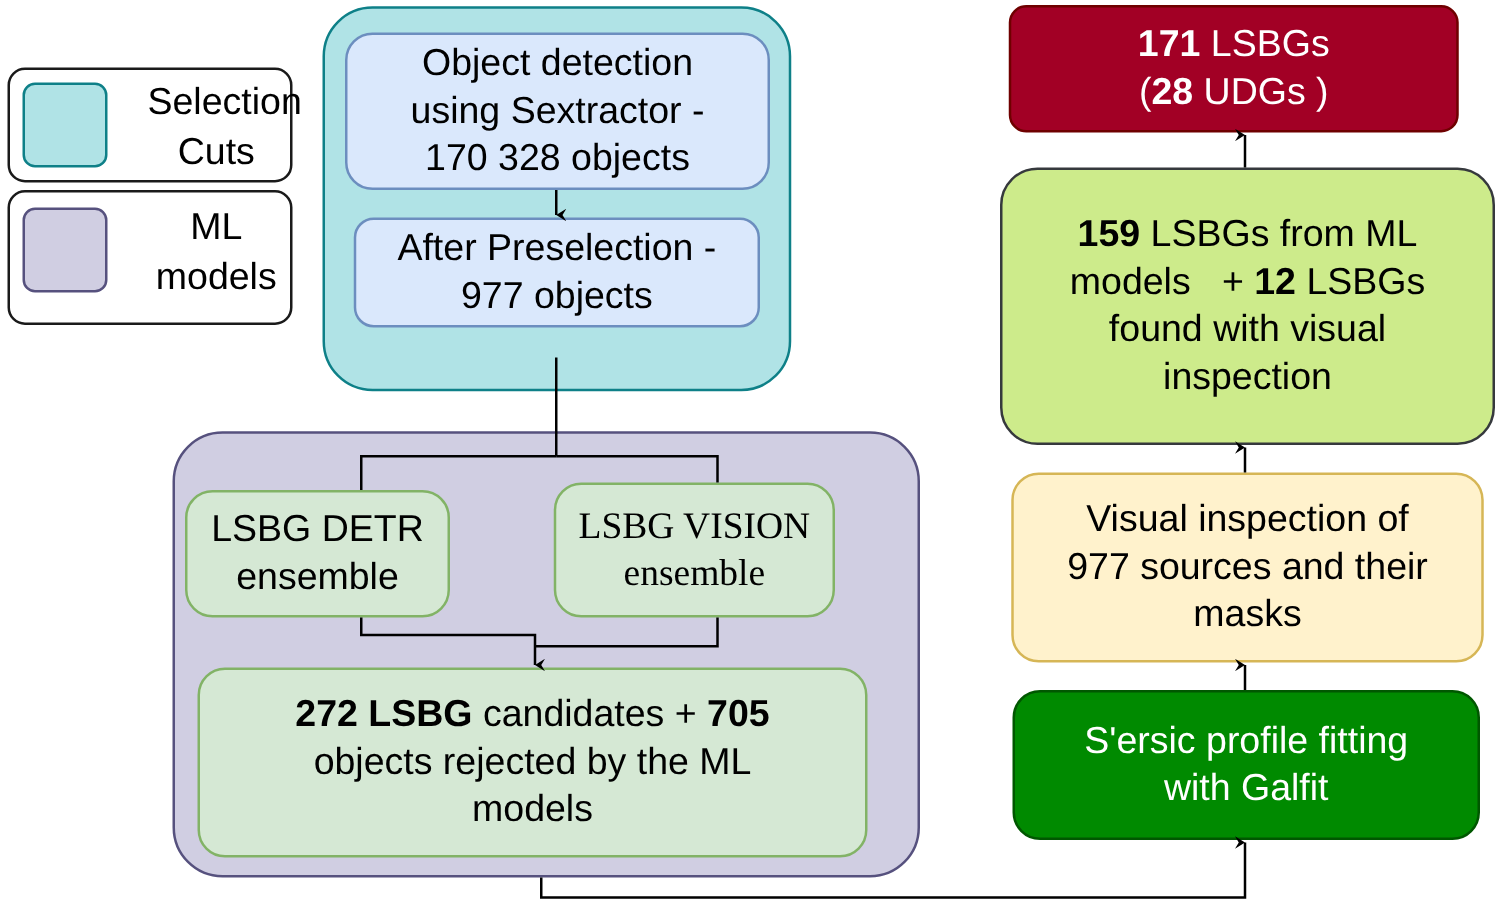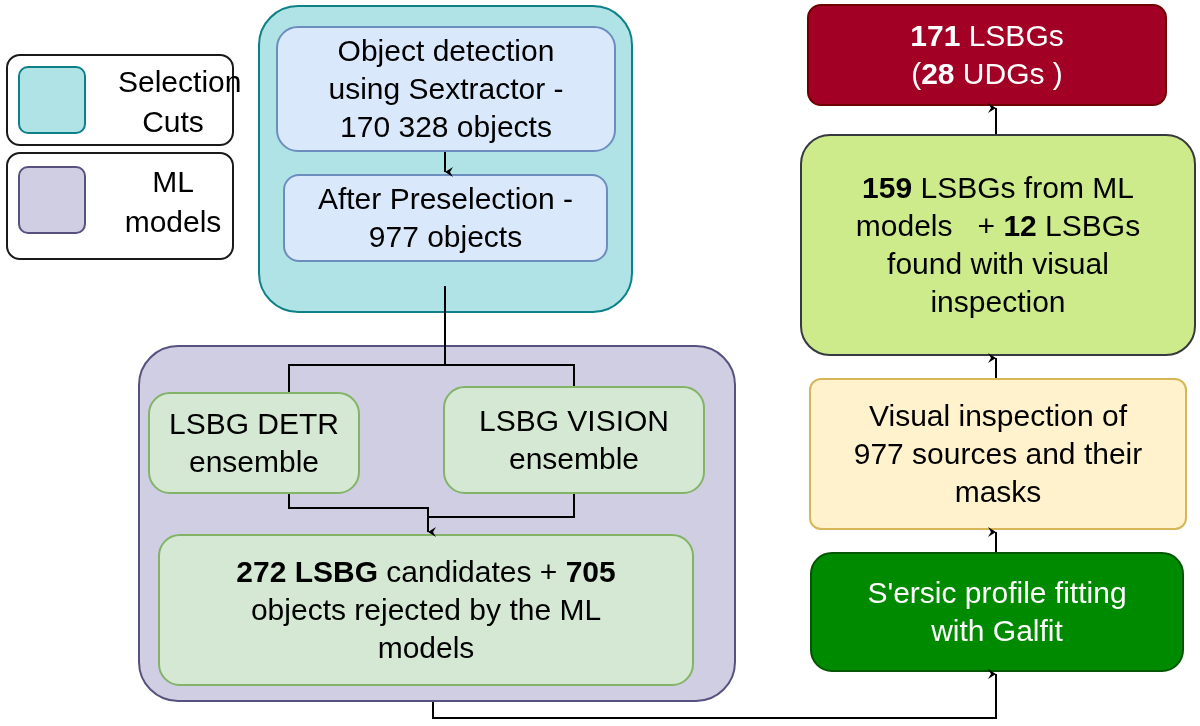--- a/index.html
+++ b/index.html
@@ -15,21 +15,21 @@
   .swatch { position:absolute; left:10px; width:68px; height:68px; border-radius:10px; box-sizing:border-box; }
   .legend .lbl { position:absolute; left:78px; right:4px; font-size:30px; line-height:40px; text-align:center;padding-left:32px; }
 
   
   .sel-cont { left:258px; top:5px; width:375px; height:308px; background:#b0e3e6; border:2px solid #0e8088; border-radius:40px; }
   .ml-cont { left:138px; top:345px; width:598px; height:357px; background:#d0cee2; border:2px solid #56517e; border-radius:40px; }
 
   .blue { background:#dae8fc; border:2px solid #6c8ebf; border-radius:22px; }
   .lgreen { background:#d5e8d4; border:2px solid #82b366; border-radius:22px; }
   .lime { background:#cdeb8b; border:2px solid #36393d; border-radius:30px; }
-  .cream { background:#fff2cc; border:2px solid #d6b656; border-radius:12px; }
+  .cream { background:#fff2cc; border:2px solid #d6b656; border-radius:22px; }
   .dgreen { background:#008a00; border:2px solid #005700; border-radius:22px; color:#fff; }
   .red { background:#a20025; border:2px solid #6f0000; border-radius:14px; color:#fff; }
 
   svg.arrows { position:absolute; left:0; top:0; }
 </style>
 </head>
 <body>
 
 <div class="box legend" style="left:6px;top:54px;width:228px;height:92px;">
   <div class="swatch" style="top:10px;background:#b0e3e6;border:2px solid #0e8088;"></div>
@@ -62,21 +62,21 @@
     <div>977 objects</div>
   </div>
 </div>
 
 <div class="box lgreen t" style="left:148px;top:392px;width:212px;height:102px;">
   <div>
     <div>LSBG DETR</div>
     <div>ensemble</div>
   </div>
 </div>
-<div class="box lgreen t" style="left:443px;top:386px;width:262px;height:108px;">
+<div class="box lgreen t" style="left:443px;top:386px;width:225px;height:108px;font-family:Liberation Serif, serif;">
   <div>
     <div>LSBG VISION</div>
     <div>ensemble</div>
   </div>
 </div>
 <div class="box lgreen t" style="left:158px;top:534px;width:536px;height:152px;">
   <div>
     <div><b>272 LSBG</b><span> candidates + </span><b>705</b></div>
     <div>objects rejected by the ML</div>
     <div>models</div>

